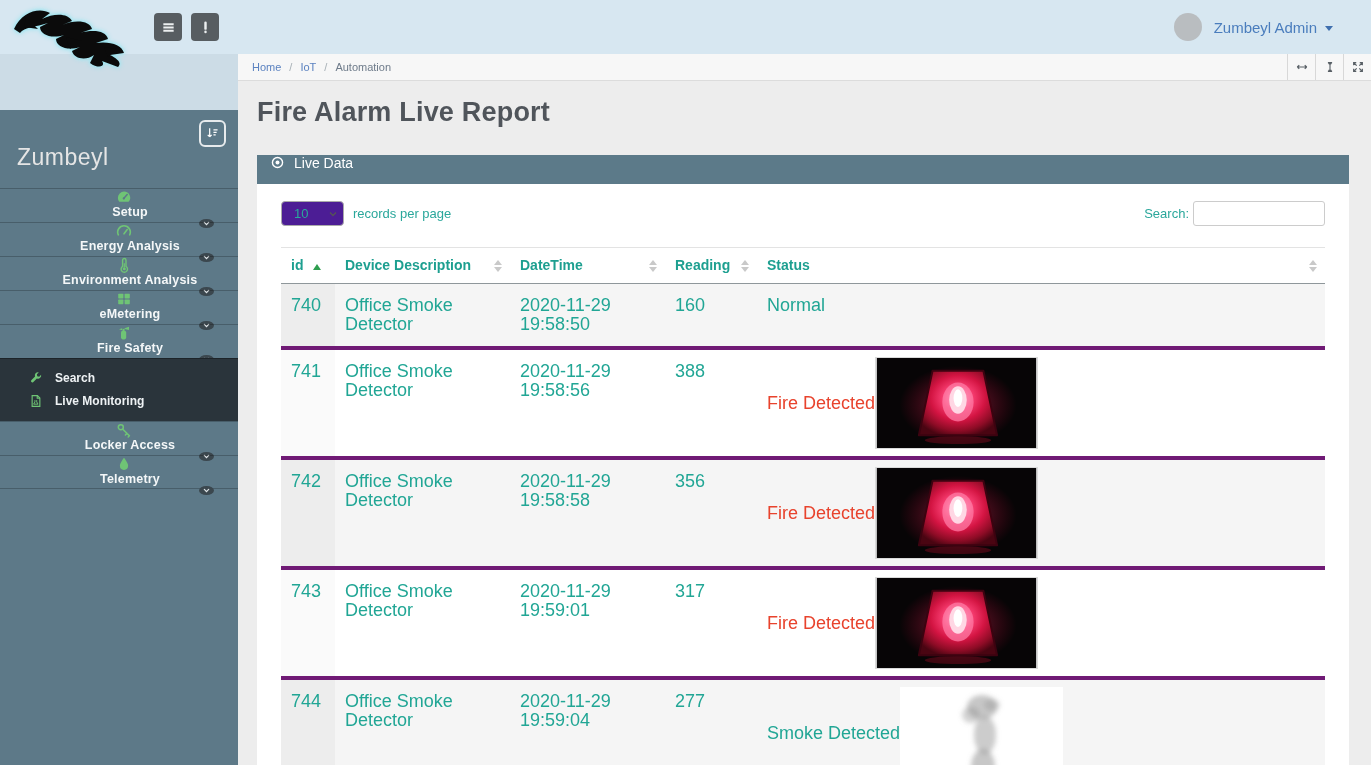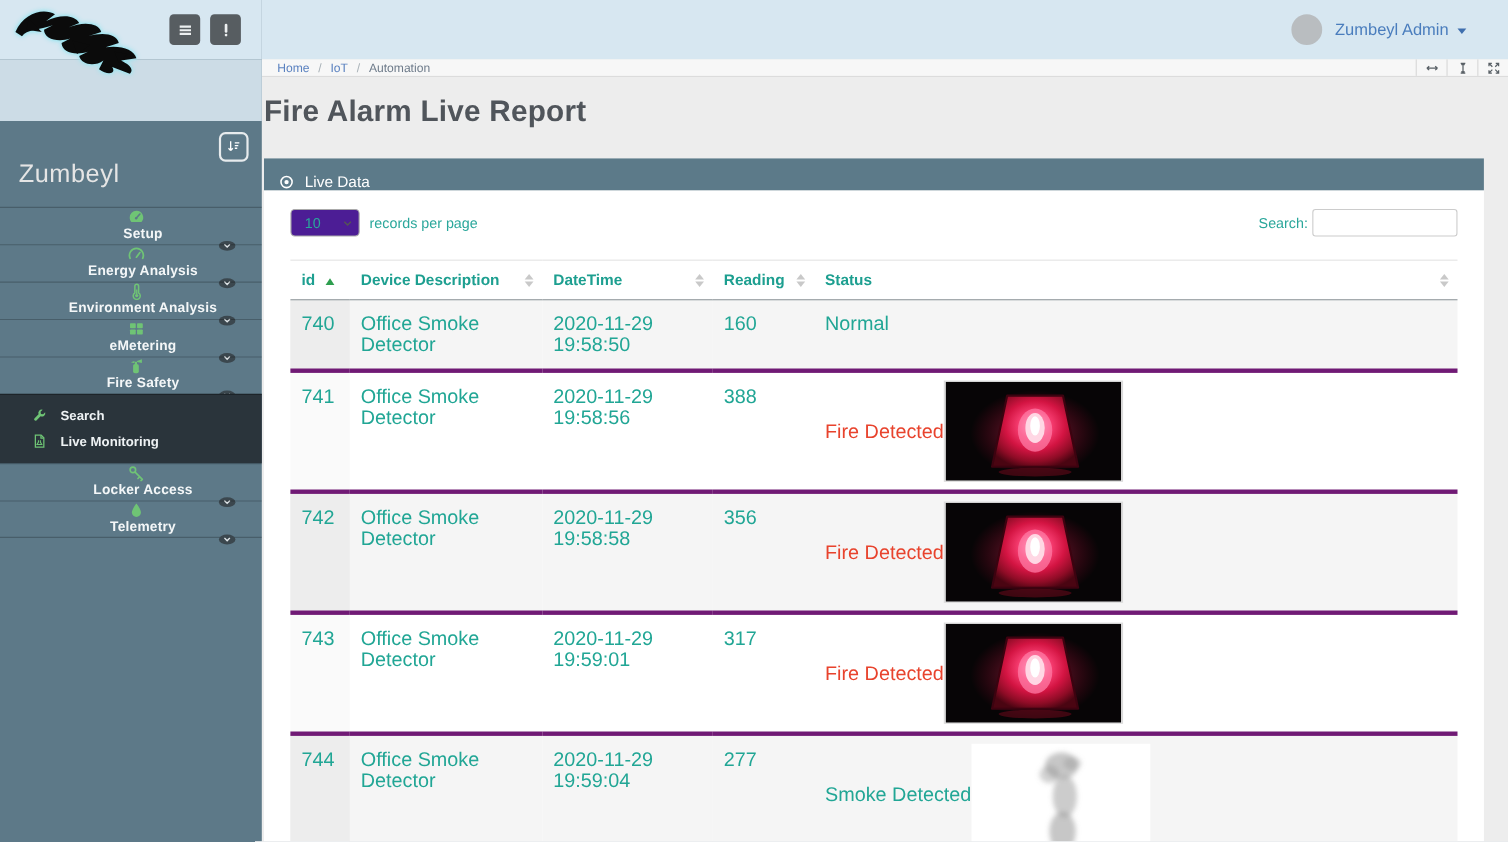--- a/index.html
+++ b/index.html
@@ -32,34 +32,34 @@
   .sublabel { color:#eef2f4; font-size:12px; font-weight:700; margin-left:11px; }
 
   
   .main { flex:1; display:flex; flex-direction:column; min-width:0; }
   .topbar { height:54px; background:#d7e7f1; display:flex; align-items:center; justify-content:flex-end; padding-right:38px; }
   .user { display:flex; align-items:center; cursor:pointer; }
   .avatar { width:28px; height:28px; border-radius:50%; background:#b9bdc0; margin-right:12px; }
   .user-name { color:#4a7dbd; font-size:15px; }
   .caret-down { width:0; height:0; border-left:4.5px solid transparent; border-right:4.5px solid transparent; border-top:5px solid #3f6fae; margin-left:8px; margin-top:2px; }
 
-  .crumbbar { height:16px; background:#f7f7f7; border-bottom:1px solid #dcdcdc; display:flex; align-items:center; justify-content:space-between; padding-left:14px; }
+  .crumbbar { height:27px; background:#f7f7f7; border-bottom:1px solid #dcdcdc; display:flex; align-items:center; justify-content:space-between; padding-left:14px; }
   .crumbs { display:flex; align-items:center; gap:8px; font-size:11px; }
   .crumb-link { color:#5b82c0; cursor:pointer; }
   .crumb-sep { color:#a7b0b6; }
   .crumb-current { color:#6e7b8a;text-align:right; }
   .crumb-tools { display:flex; height:100%; }
   .tool { width:28px; height:100%; border-left:1px solid #d8d8d8; background:transparent; display:flex; align-items:center; justify-content:center; cursor:pointer; border-top:none; border-bottom:none; border-right:none; }
   .tool svg { width:14px; height:14px; stroke:#596066; fill:none; stroke-width:1.3; }
 
-  .content { flex:1; padding:0 22px 0 2px; overflow:hidden; }
+  .content { flex:1; padding:0 22px 0 19px; overflow:hidden; }
   .page-title { font-size:27px; font-weight:700; color:#50555b; margin:16px 0 27px; letter-spacing:.2px; }
 
   .panel { background:#fff; }
-  .panel-head { height:29px; background:#5c7a89; display:flex; align-items:flex-end; padding:0 13px; gap:9px; }
+  .panel-head { height:29px; background:#5c7a89; display:flex; align-items:flex-start; padding:0 13px; gap:9px; }
   .panel-title { color:#fff; font-size:14px; }
   .panel-body { padding:17px 24px 0; }
 
   .controls { display:flex; align-items:center; justify-content:space-between; margin-bottom:21px; }
   .len-wrap { display:flex; align-items:center; }
   .select-wrap { position:relative; width:63px; height:25px; }
   .select-wrap select { width:100%; height:100%; appearance:none; -webkit-appearance:none; border:1px solid #aaa; border-radius:4px; background:#4c1d95; color:#2aa79b; font-size:13px; padding:0 20px 0 12px; font-family:"Liberation Sans",sans-serif; }
   .select-wrap .sel-chev { position:absolute; right:6px; top:8px; width:10px; height:10px; pointer-events:none; }
   .records-label { color:#2aa79b; font-size:13px; margin-left:9px; }
   .search-wrap { display:flex; align-items:center; }

